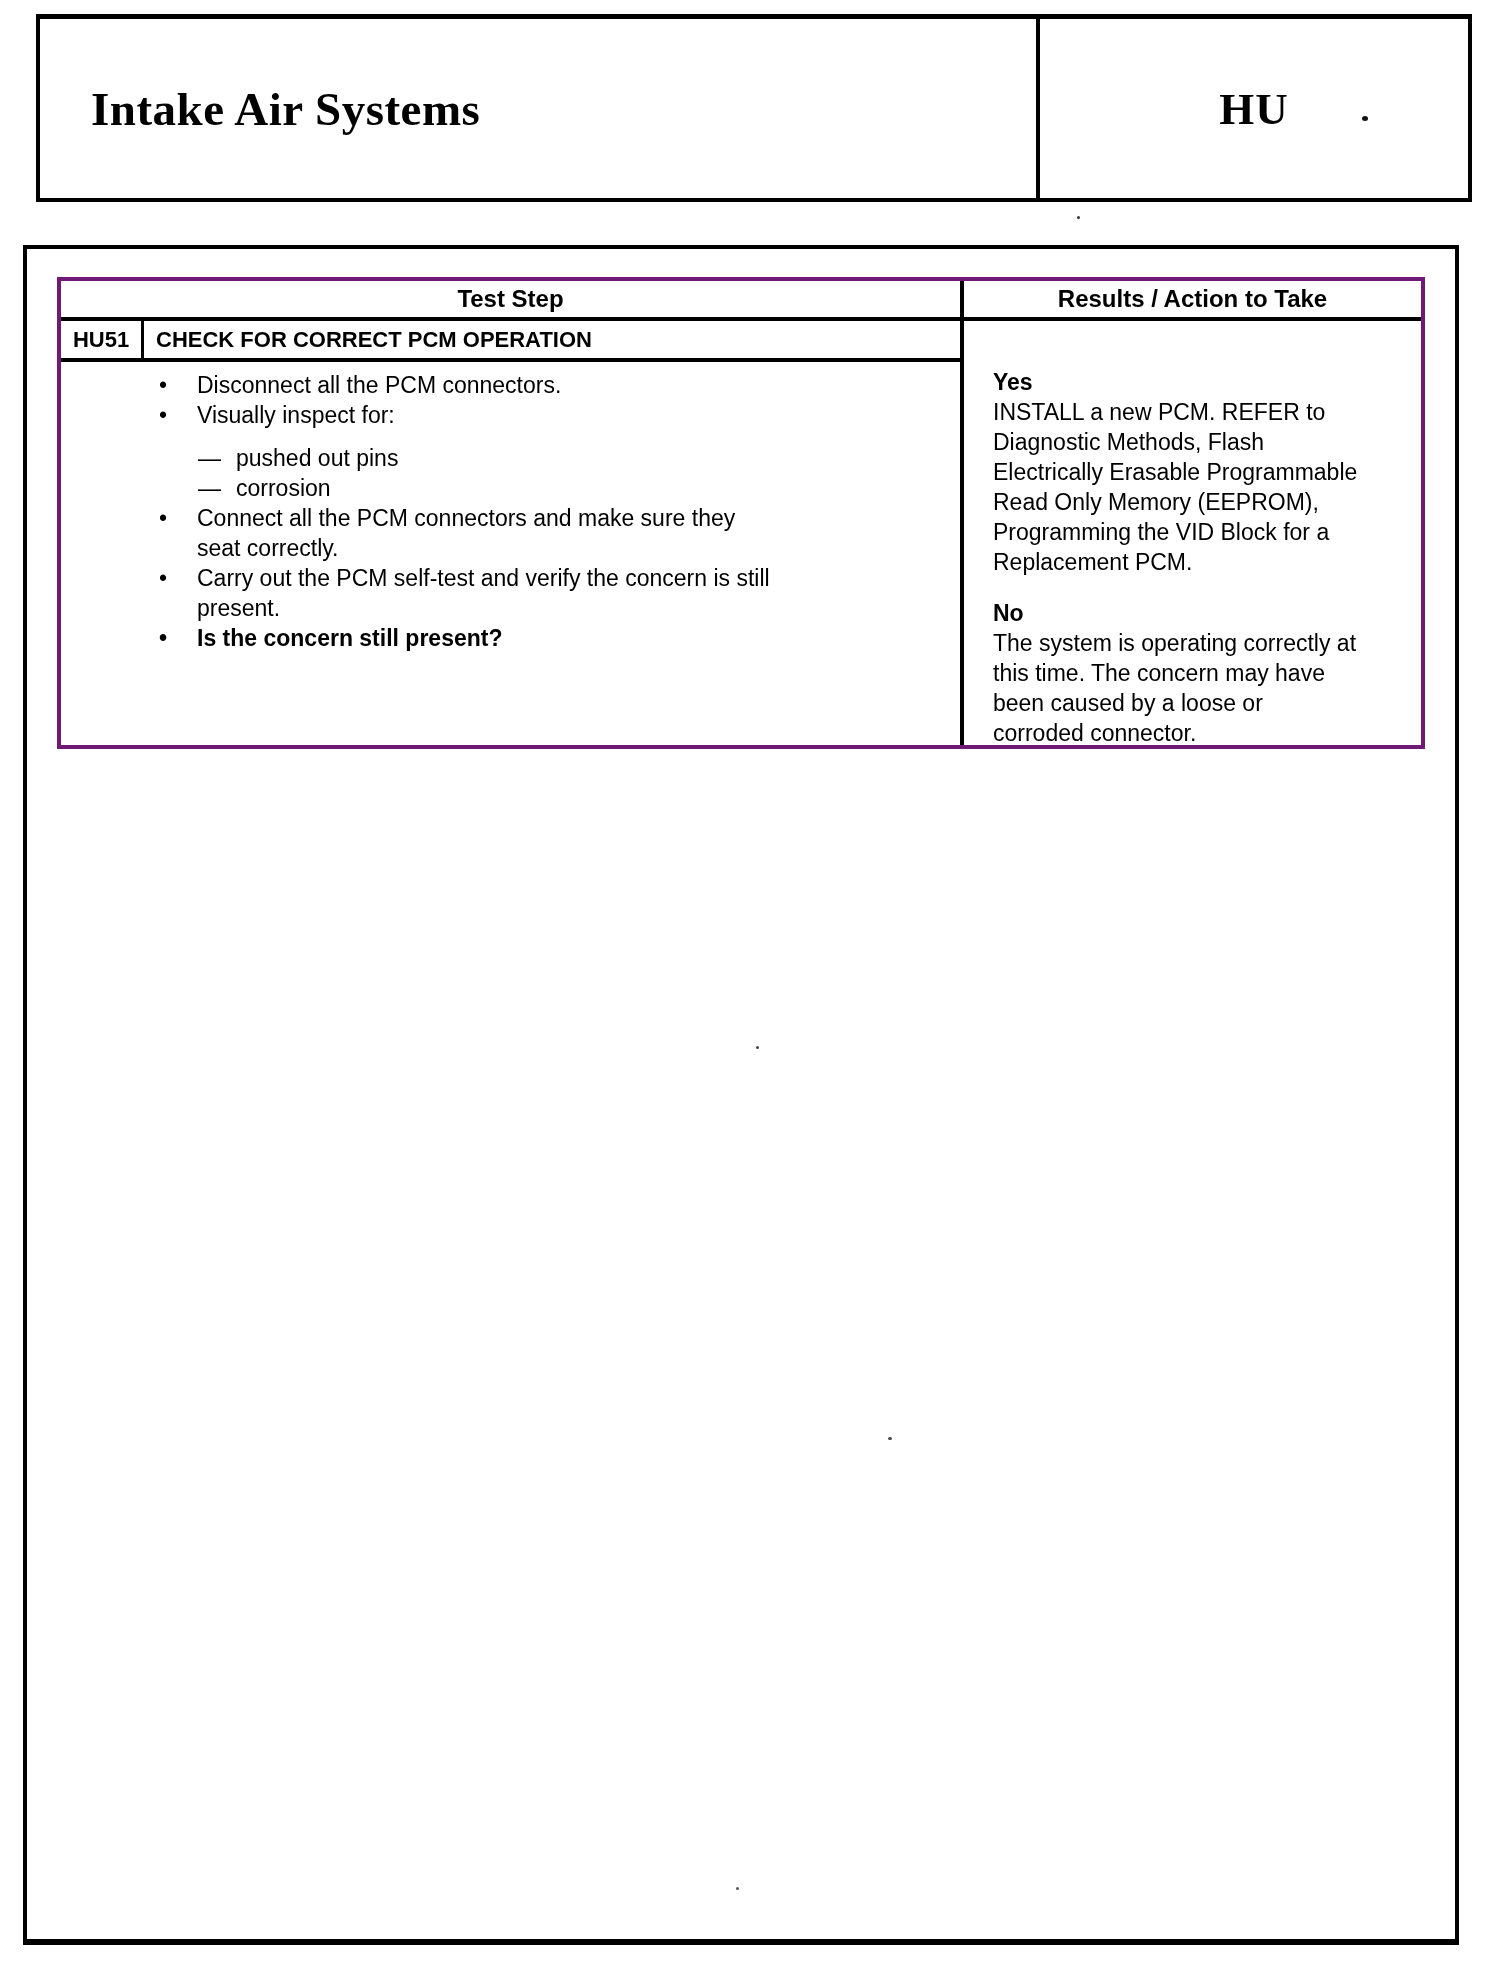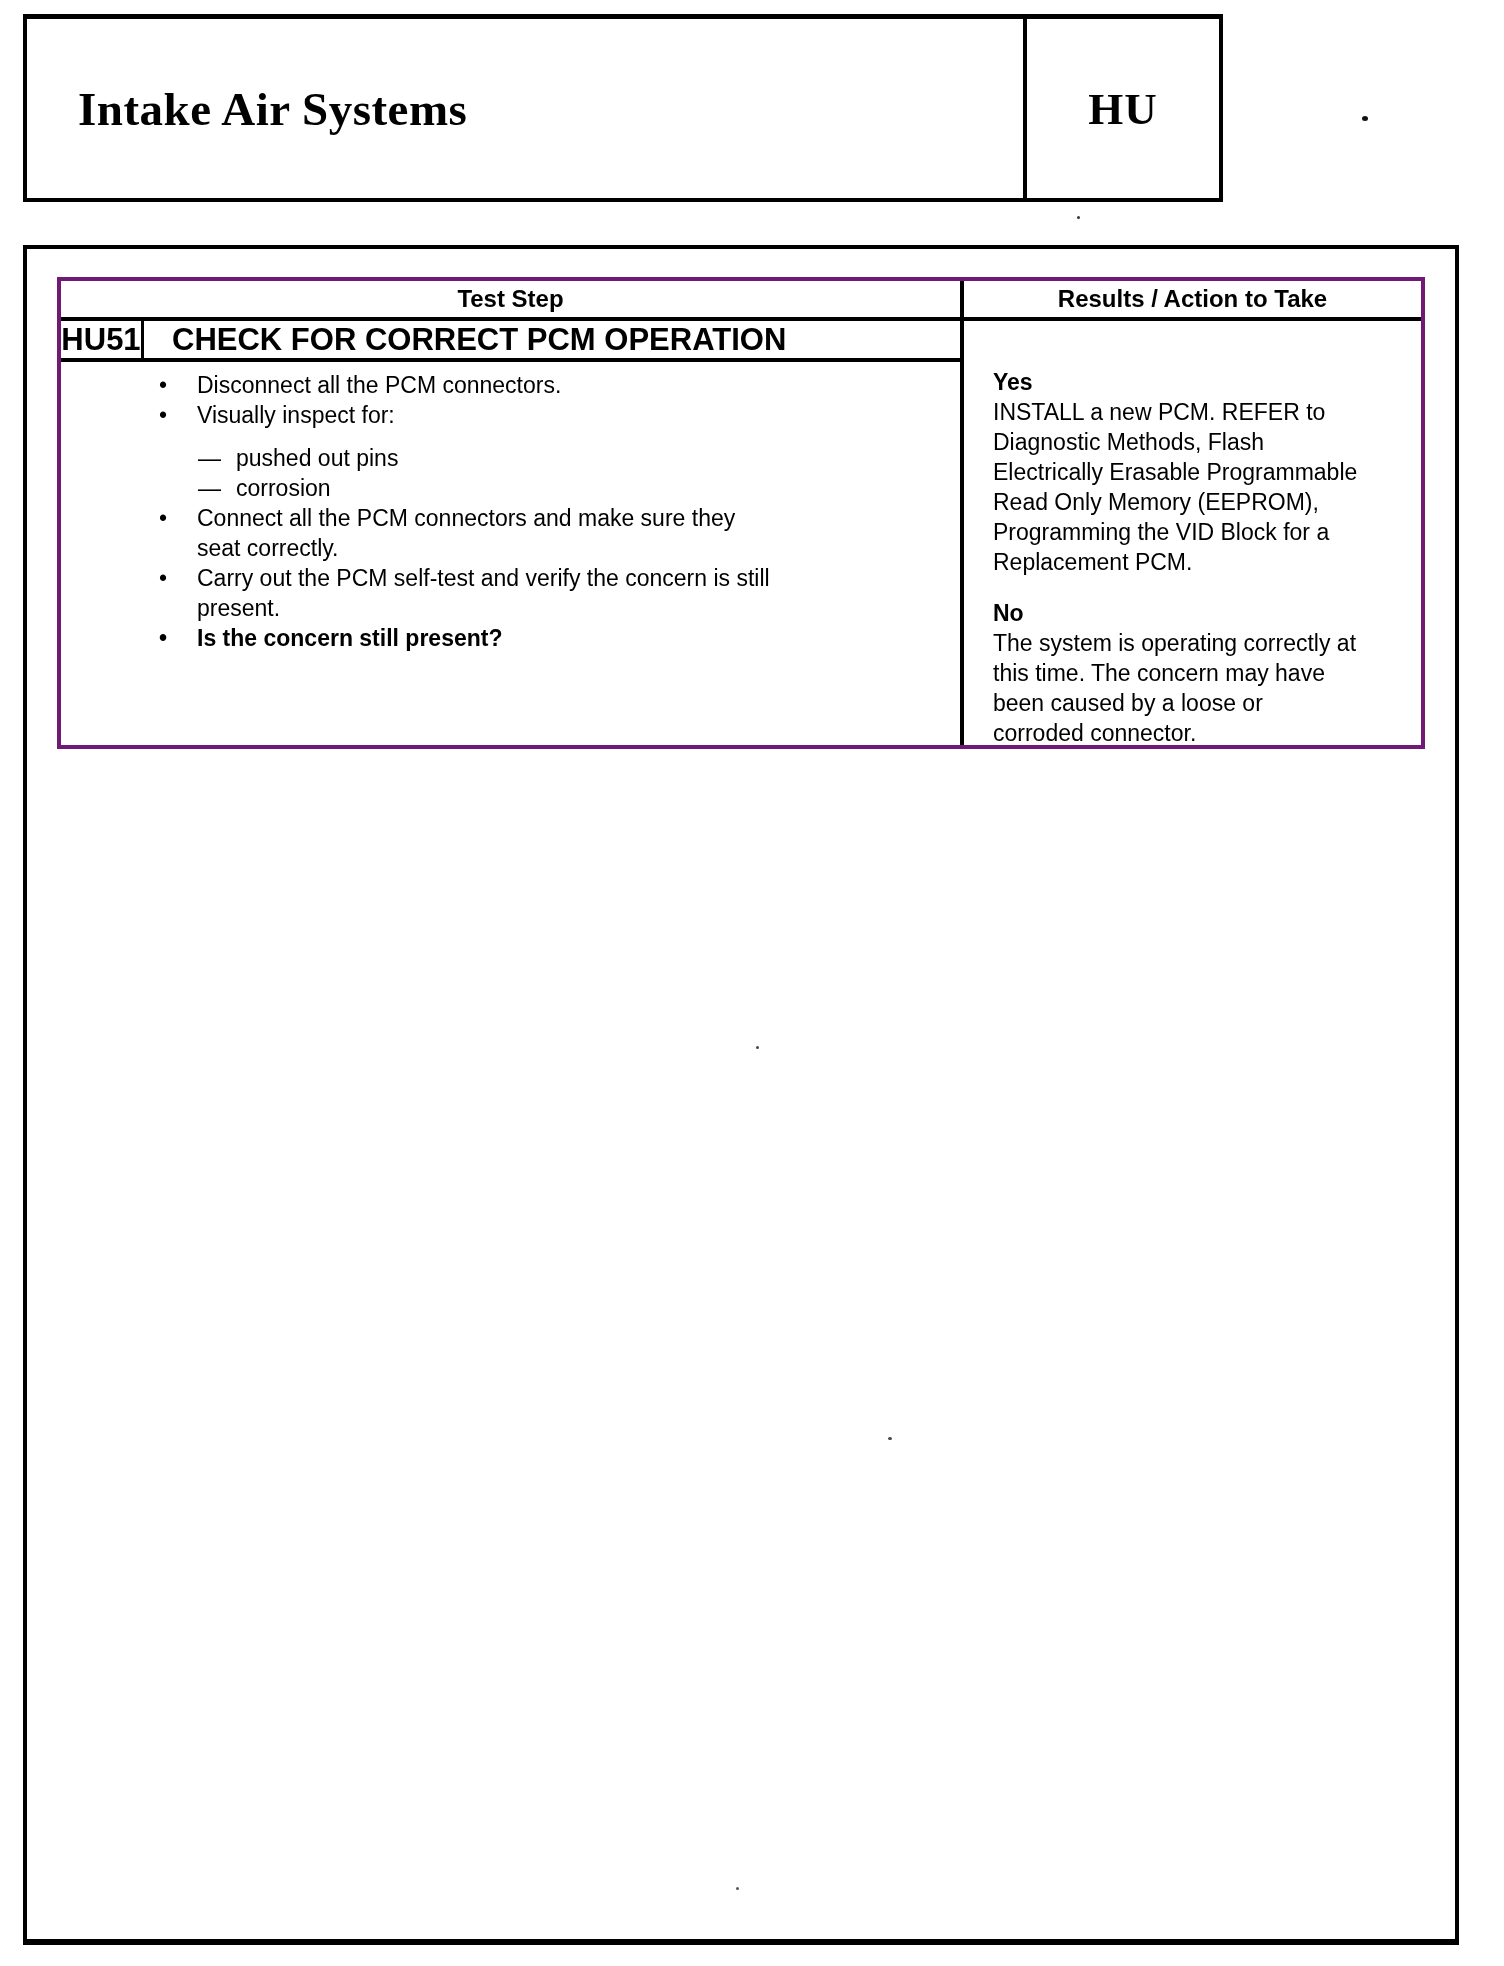--- a/index.html
+++ b/index.html
@@ -13,23 +13,23 @@
     height: 1966px;
     font-family: "Liberation Sans", sans-serif;
     color: #000;
     overflow: hidden;
   }
   * { box-sizing: border-box; }
 
   
   .header-box {
     position: absolute;
-    left: 23px;
+    left: 36px;
     top: 14px;
-    width: 1200px;
+    width: 1436px;
     height: 188px;
     border: 4px solid #000;
     border-top-width: 5px;
     display: flex;
   }
   .header-left {
     flex: 0 0 1000px;
     border-right: 4px solid #000;
     display: flex;
     align-items: center;
@@ -106,22 +106,21 @@
     flex: 0 0 903px;
     border-right: 4px solid #000;
     display: flex;
     flex-direction: column;
   }
   .step-id-row {
     display: flex;
     flex: 0 0 41px;
     border-bottom: 4px solid #000;
     font-weight: bold;
-    font-size: 31px;
-    gap: 16px;
+    font-size: 22px;
   }
   .step-id-cell {
     flex: 0 0 83px;
     border-right: 3px solid #000;
     display: flex;
     align-items: center;
     justify-content: center;
   }
   .step-title-cell {
     flex: 1;

